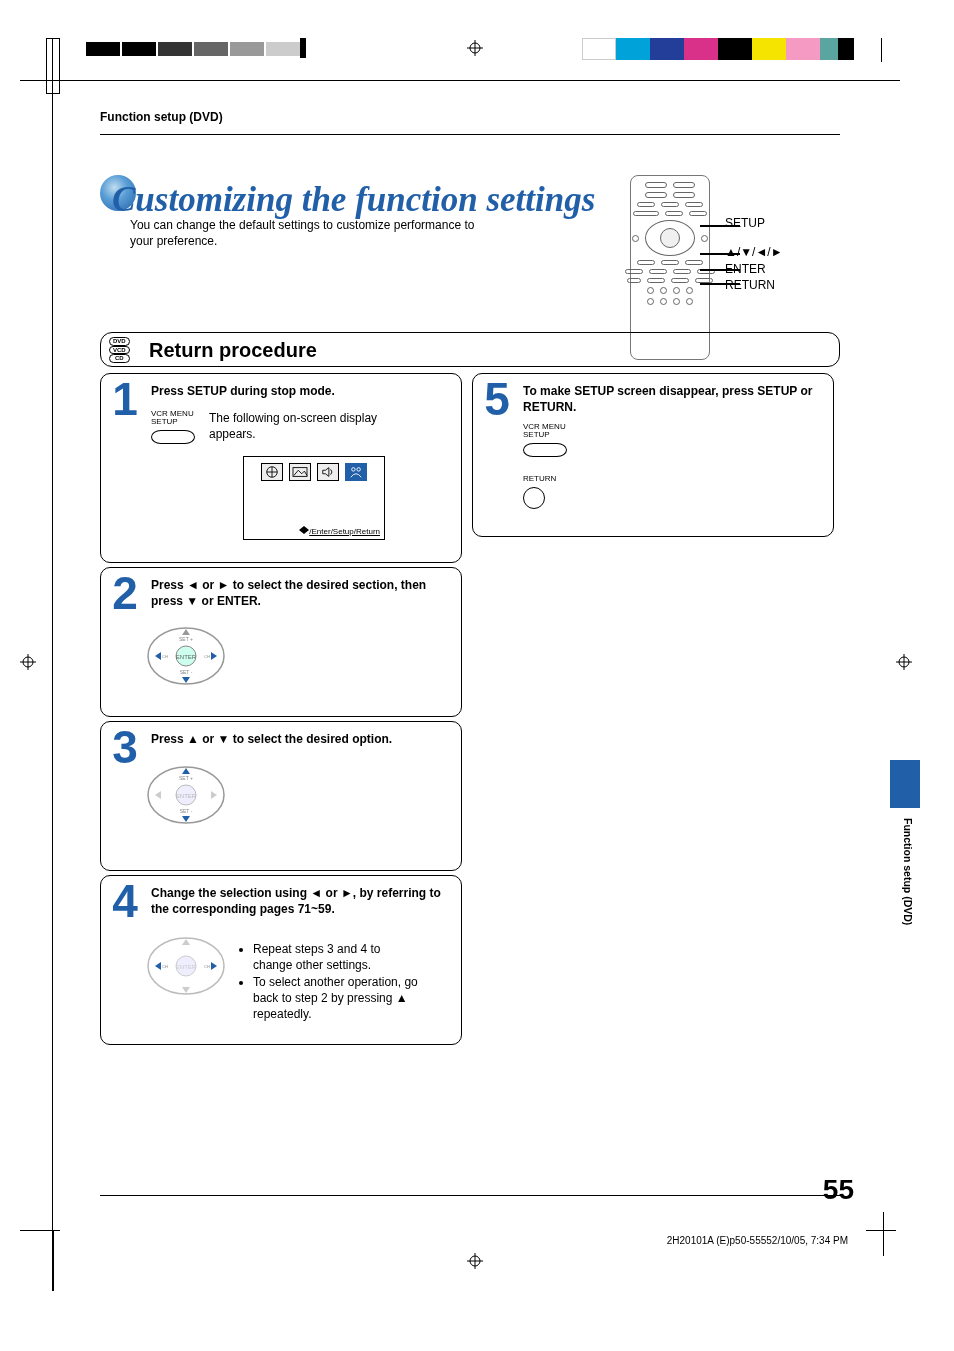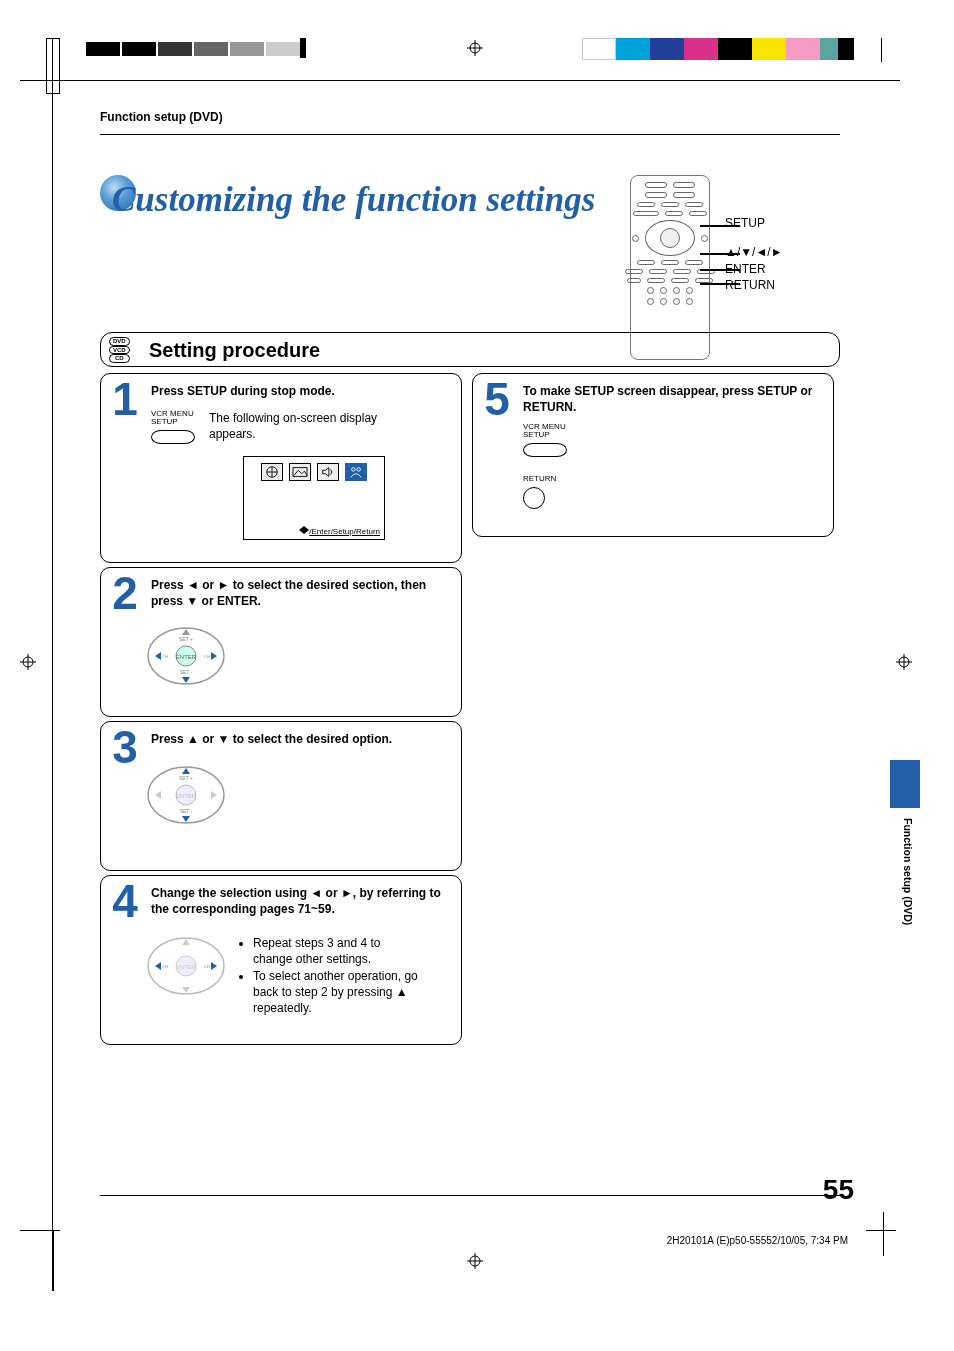--- a/index.html
+++ b/index.html
@@ -163,20 +163,21 @@
     <line x1="0" y1="8" x2="16" y2="8" stroke="#000" stroke-width="1"></line>
   </svg>
 
 <div class="page-content">
   <div class="breadcrumb">Function setup (DVD)</div>
   <hr class="hr-line">
 
   <div class="hero-row">
     <div class="sphere"></div>
     <div class="hero-title">Customizing the function settings</div>
+    <div class="hero-desc">You can change the default settings to customize performance to your preference.</div>
 
     <div class="remote-container">
       <div class="remote-body">
         <div class="remote-inner">
           <div class="r-row">
               <div class="r-slot"></div>
               <div class="r-slot"></div>
             </div>
           <div class="r-row">
               <div class="r-slot"></div>
@@ -244,21 +245,21 @@
   </div>
 </div>
 
 <div class="proc-container">
   <div class="proc-header-box">
     <div class="disc-badges">
       <span class="disc-badge">DVD</span>
       <span class="disc-badge">VCD</span>
       <span class="disc-badge">CD</span>
     </div>
-    <div class="proc-header-title">Setting procedure</div>
+    <div class="proc-header-title">Return procedure</div>
   </div>
 
   <div class="steps-columns">
 
     <div class="col">
 
       <div class="step-box" style="height:190px;">
         <div class="step-num">1</div>
         <div class="step-head">Press SETUP during stop mode.</div>
         <div style="display:flex; margin-left:38px; margin-top:10px; gap:14px; align-items:flex-start;">
@@ -346,21 +347,21 @@
             <ellipse cx="43" cy="37" rx="38" ry="28" fill="none" stroke="#bbb" stroke-width="1.5"></ellipse>
             <circle cx="43" cy="37" r="10" fill="#eef" stroke="#ccc"></circle>
             <text x="43" y="40" font-size="6" text-anchor="middle" fill="#ccc">ENTER</text>
             <polygon points="43,10 39,16 47,16" fill="#ccc"></polygon>
             <polygon points="43,64 39,58 47,58" fill="#ccc"></polygon>
             <polygon points="12,37 18,33 18,41" fill="#2160a8"></polygon>
             <polygon points="74,37 68,33 68,41" fill="#2160a8"></polygon>
             <text x="22" y="39" font-size="4" text-anchor="middle" fill="#888">CH</text>
             <text x="64" y="39" font-size="4" text-anchor="middle" fill="#888">CH</text>
           </svg>
-          <ul class="step-notes step-notes-ul" style="width:180px; margin-top:6px;">
+          <ul class="step-notes step-notes-ul" style="width:180px; margin-top:12px;">
             <li>Repeat steps 3 and 4 to change other settings.</li>
             <li>To select another operation, go back to step 2 by pressing ▲ repeatedly.</li>
           </ul>
         </div>
       </div>
     </div>
 
     <div class="col">
       <div class="step-box" style="height:164px;">
         <div class="step-num">5</div>

